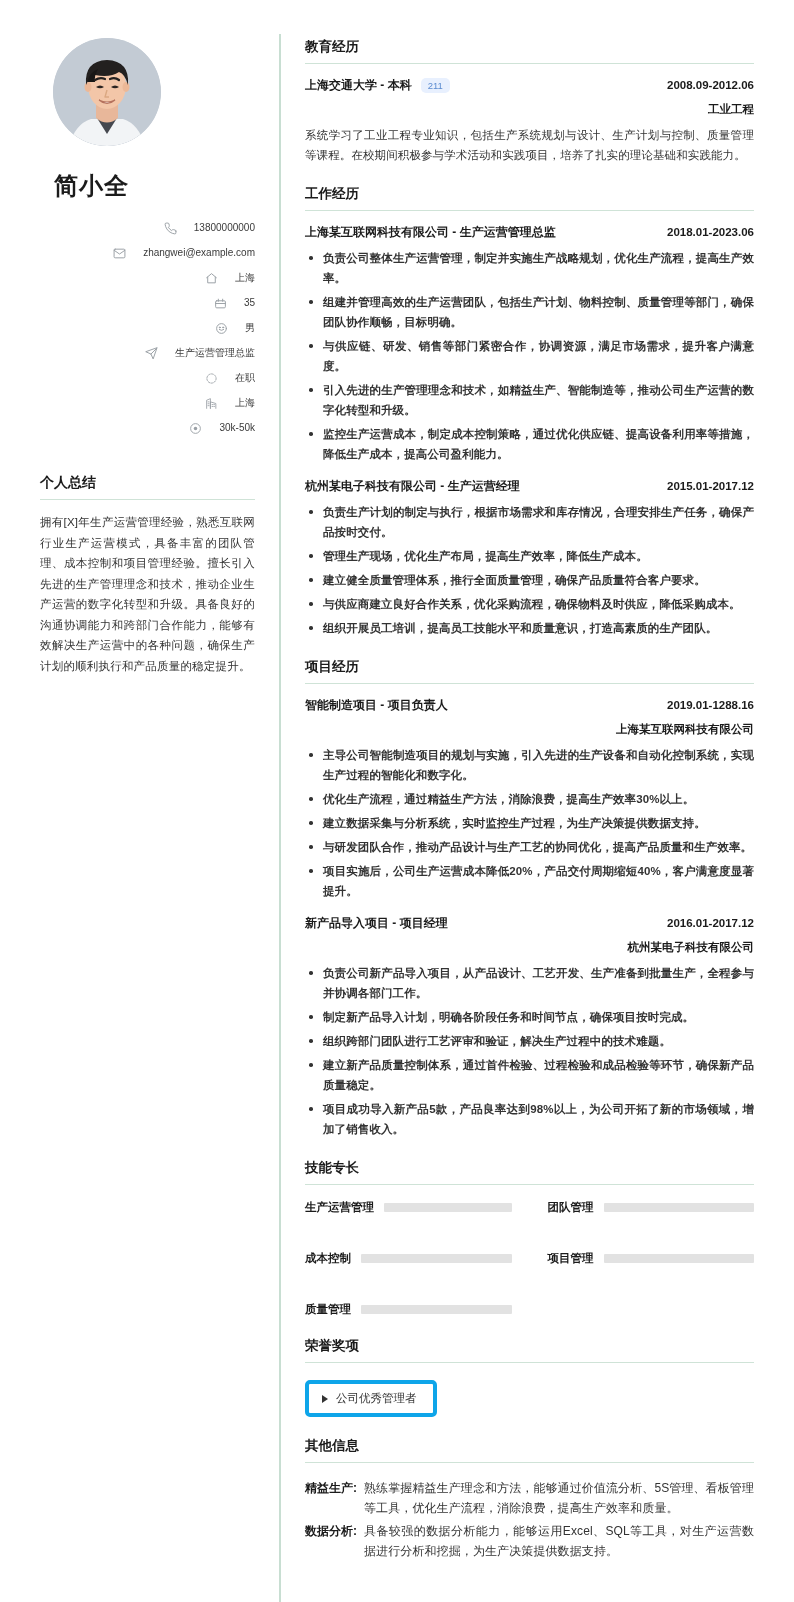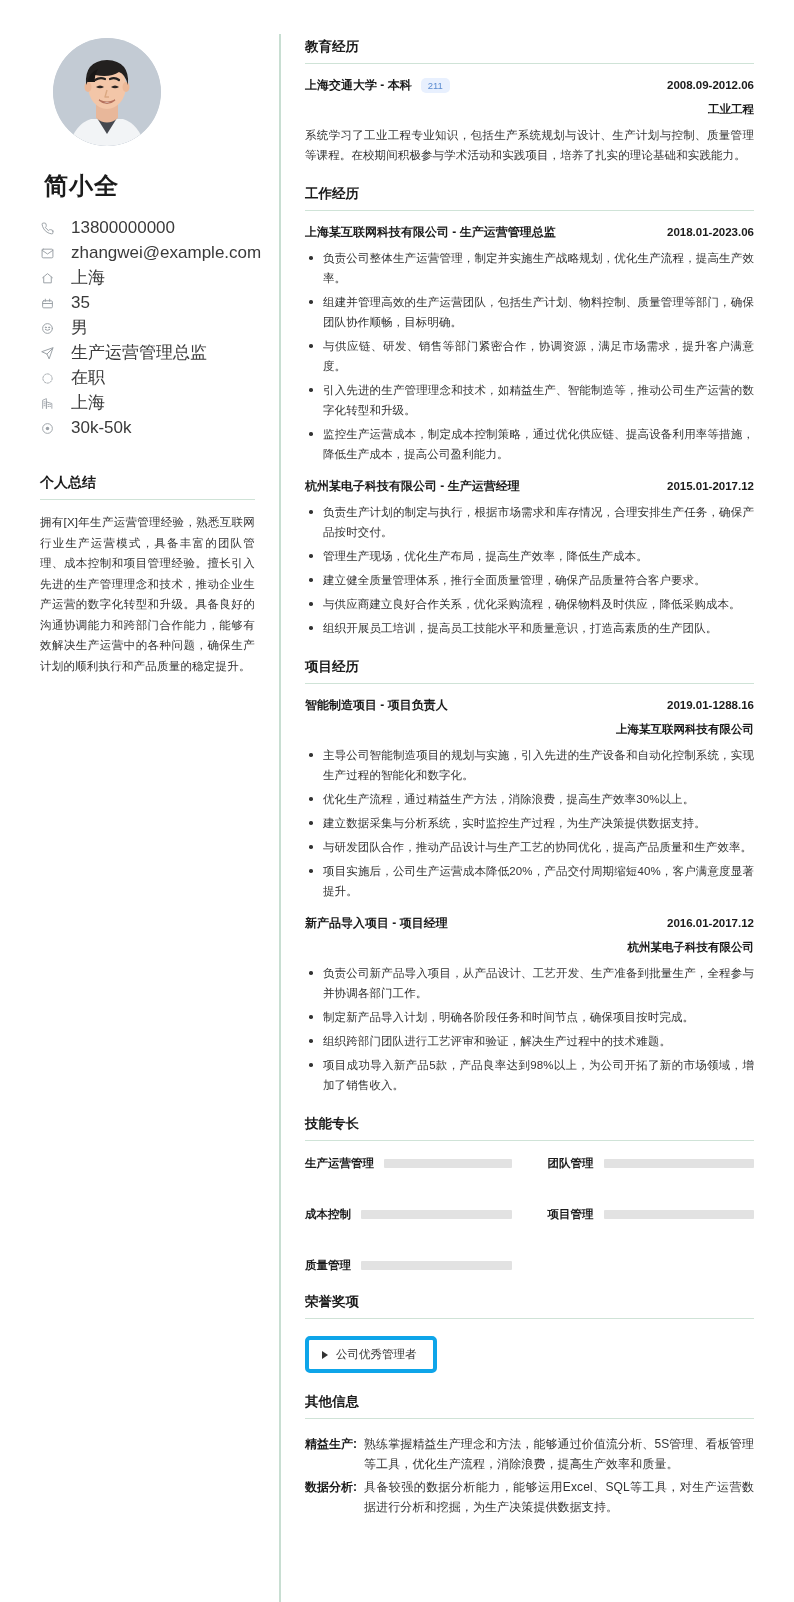--- a/index.html
+++ b/index.html
@@ -36,36 +36,37 @@
     width:108px;height:108px;
     border-radius:50%;
     margin:8px 0 0 13px;
     overflow:hidden;
     background:#c3cbd4;
     position:relative;
   }
   .avatar svg{display:block;width:108px;height:108px;}
 
   .name{
-    margin:24px 0 0 4px;
+    margin:24px 0 0 14px;
     font-size:24px;
     font-weight:bold;
     letter-spacing:1px;
     color:#1b1b1b;
   }
 
   .contact{ margin-top:18px; }
   .crow{
     display:flex;
     align-items:center;
     gap:16px;
     margin-bottom:9px;
-    font-size:17px;
+    font-size:10px;
     color:#3a3a3a;
     line-height:16px;
+    justify-content:flex-end;
   }
   .crow .ic{
     width:15px;height:15px;
     flex:0 0 15px;
     display:flex;align-items:center;justify-content:center;
     color:#9aa0a6;
   }
   .crow .ic svg{width:13px;height:13px;display:block;}
   .crow .tx{white-space:nowrap;}
 
@@ -142,21 +143,21 @@
     line-height:17px;
     text-align:right;
   }
   .e-desc{
     font-size:11.5px;
     line-height:20px;
     color:#333;
     text-align:justify;
     letter-spacing:.1px;
   }
-  ul.bul{ list-style:none; margin:0; padding:0; }
+  ul.bul{ list-style:none; margin:0; padding:0;font-weight:bold; }
   ul.bul li{
     position:relative;
     padding-left:18px;
     font-size:11.5px;
     line-height:20px;
     color:#333;
     margin-bottom:4px;
     text-align:justify;
     letter-spacing:.1px;
   }
@@ -460,20 +461,21 @@
       <div class="entry">
         <div class="e-top">
           <div class="e-title">新产品导入项目 - 项目经理</div>
           <div class="e-date">2016.01-2017.12</div>
         </div>
         <div class="e-sub">杭州某电子科技有限公司</div>
         <ul class="bul">
           <li>负责公司新产品导入项目，从产品设计、工艺开发、生产准备到批量生产，全程参与并协调各部门工作。</li>
           <li>制定新产品导入计划，明确各阶段任务和时间节点，确保项目按时完成。</li>
           <li>组织跨部门团队进行工艺评审和验证，解决生产过程中的技术难题。</li>
+          <li>建立新产品质量控制体系，通过首件检验、过程检验和成品检验等环节，确保新产品质量稳定。</li>
           <li>项目成功导入新产品5款，产品良率达到98%以上，为公司开拓了新的市场领域，增加了销售收入。</li>
         </ul>
       </div>
     </section>
 
     <section class="sec">
       <div class="sec-head">技能专长</div>
       <div class="skills">
 
         <div class="skill">

